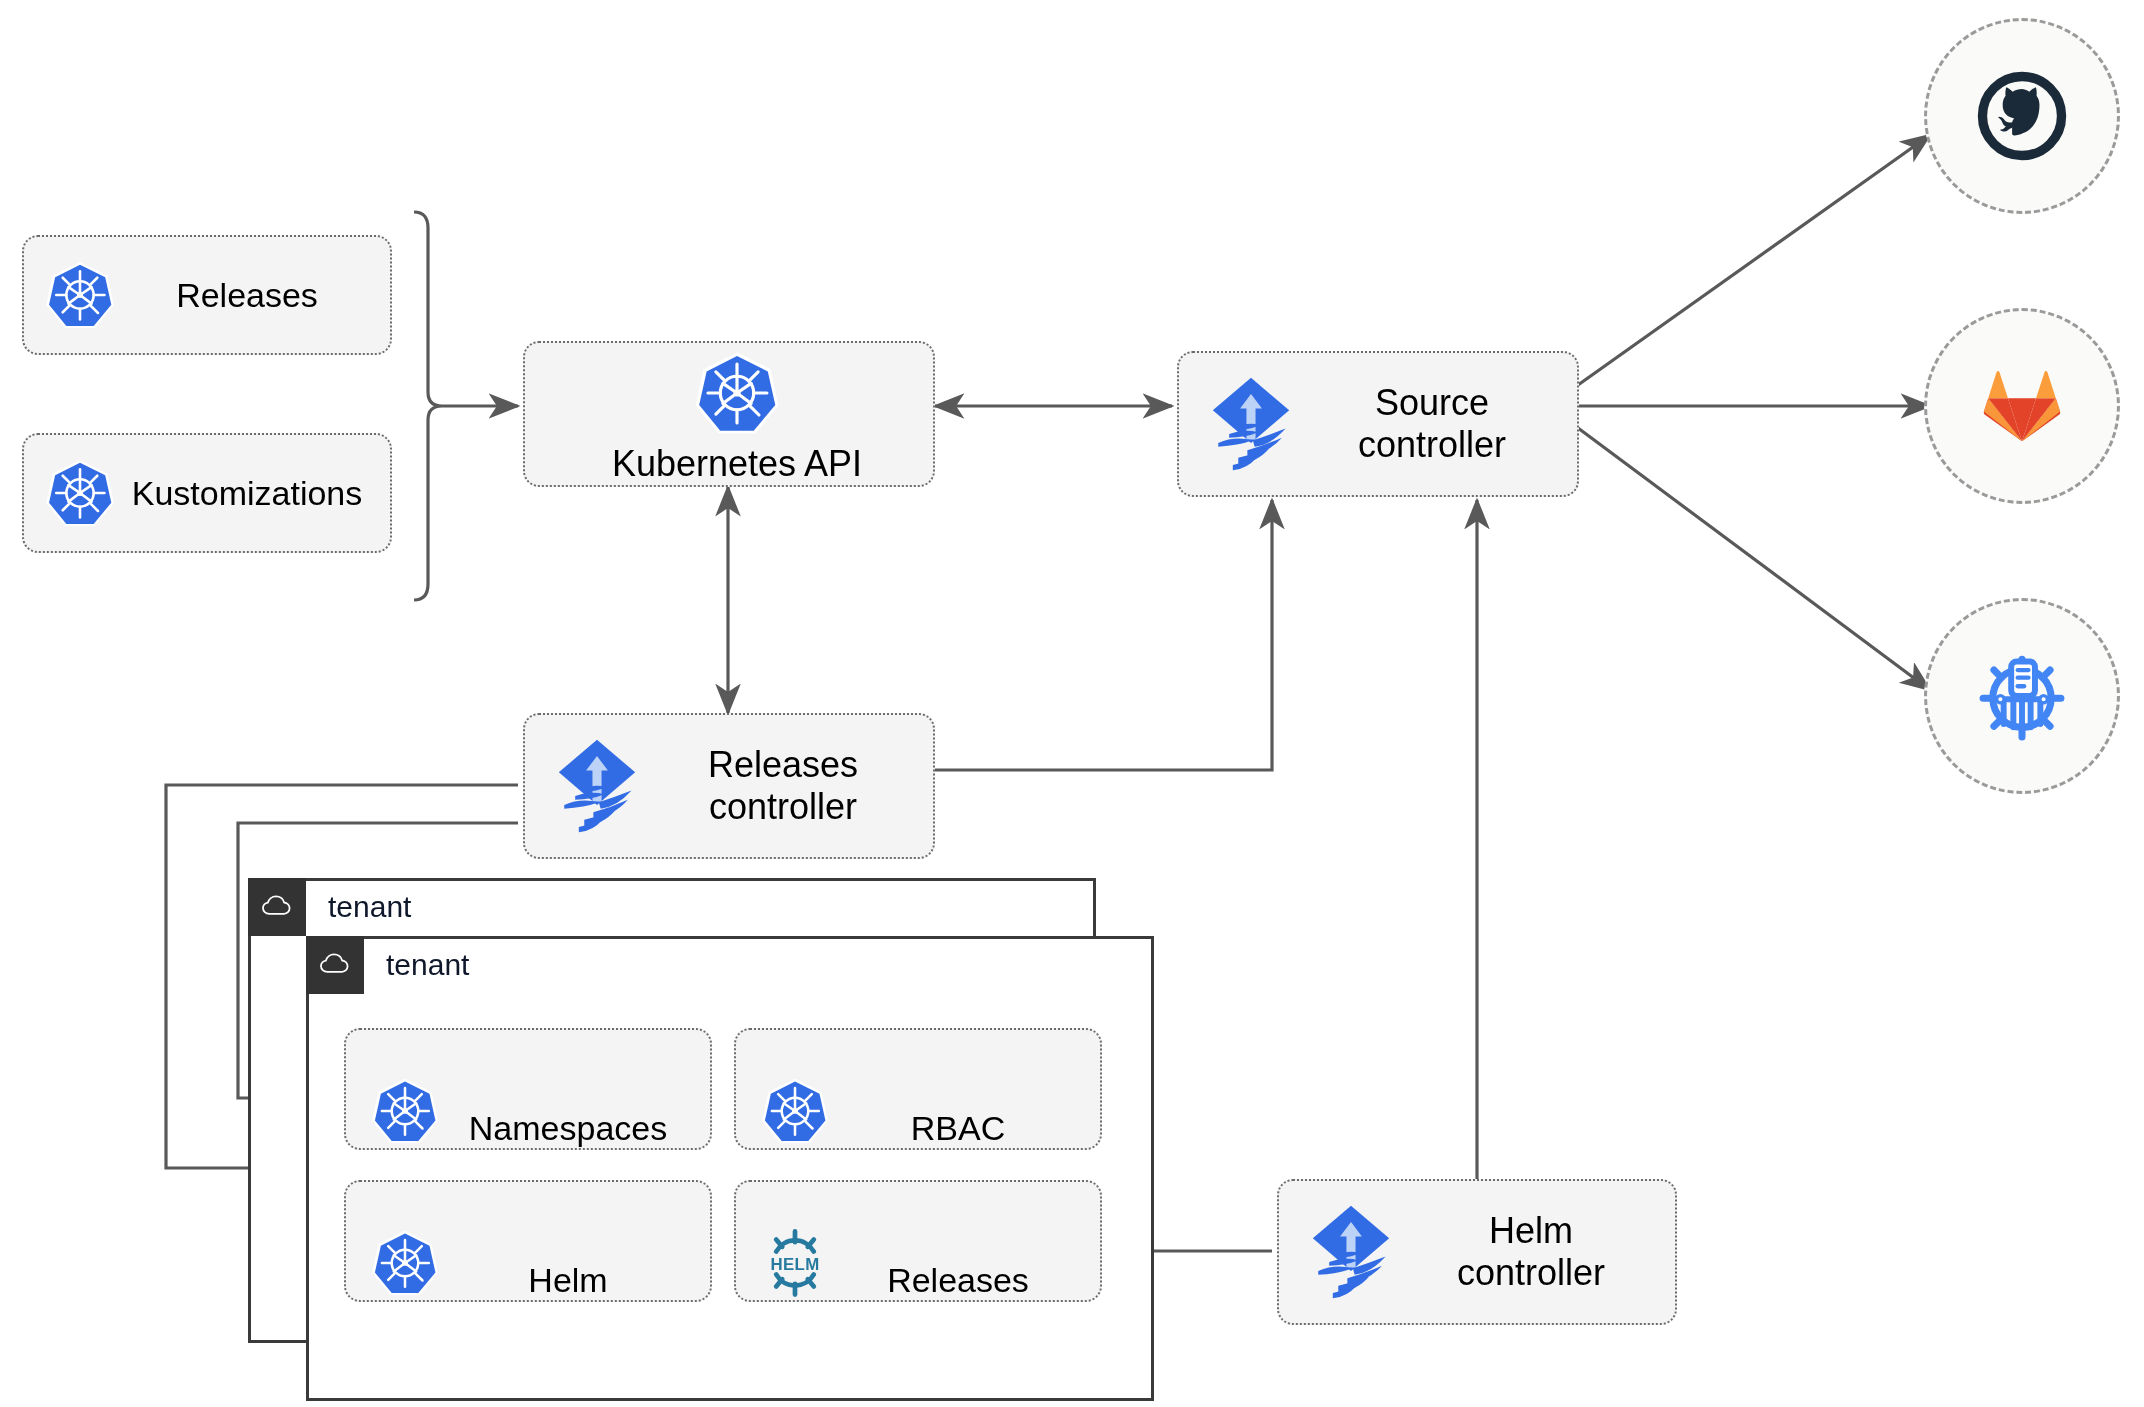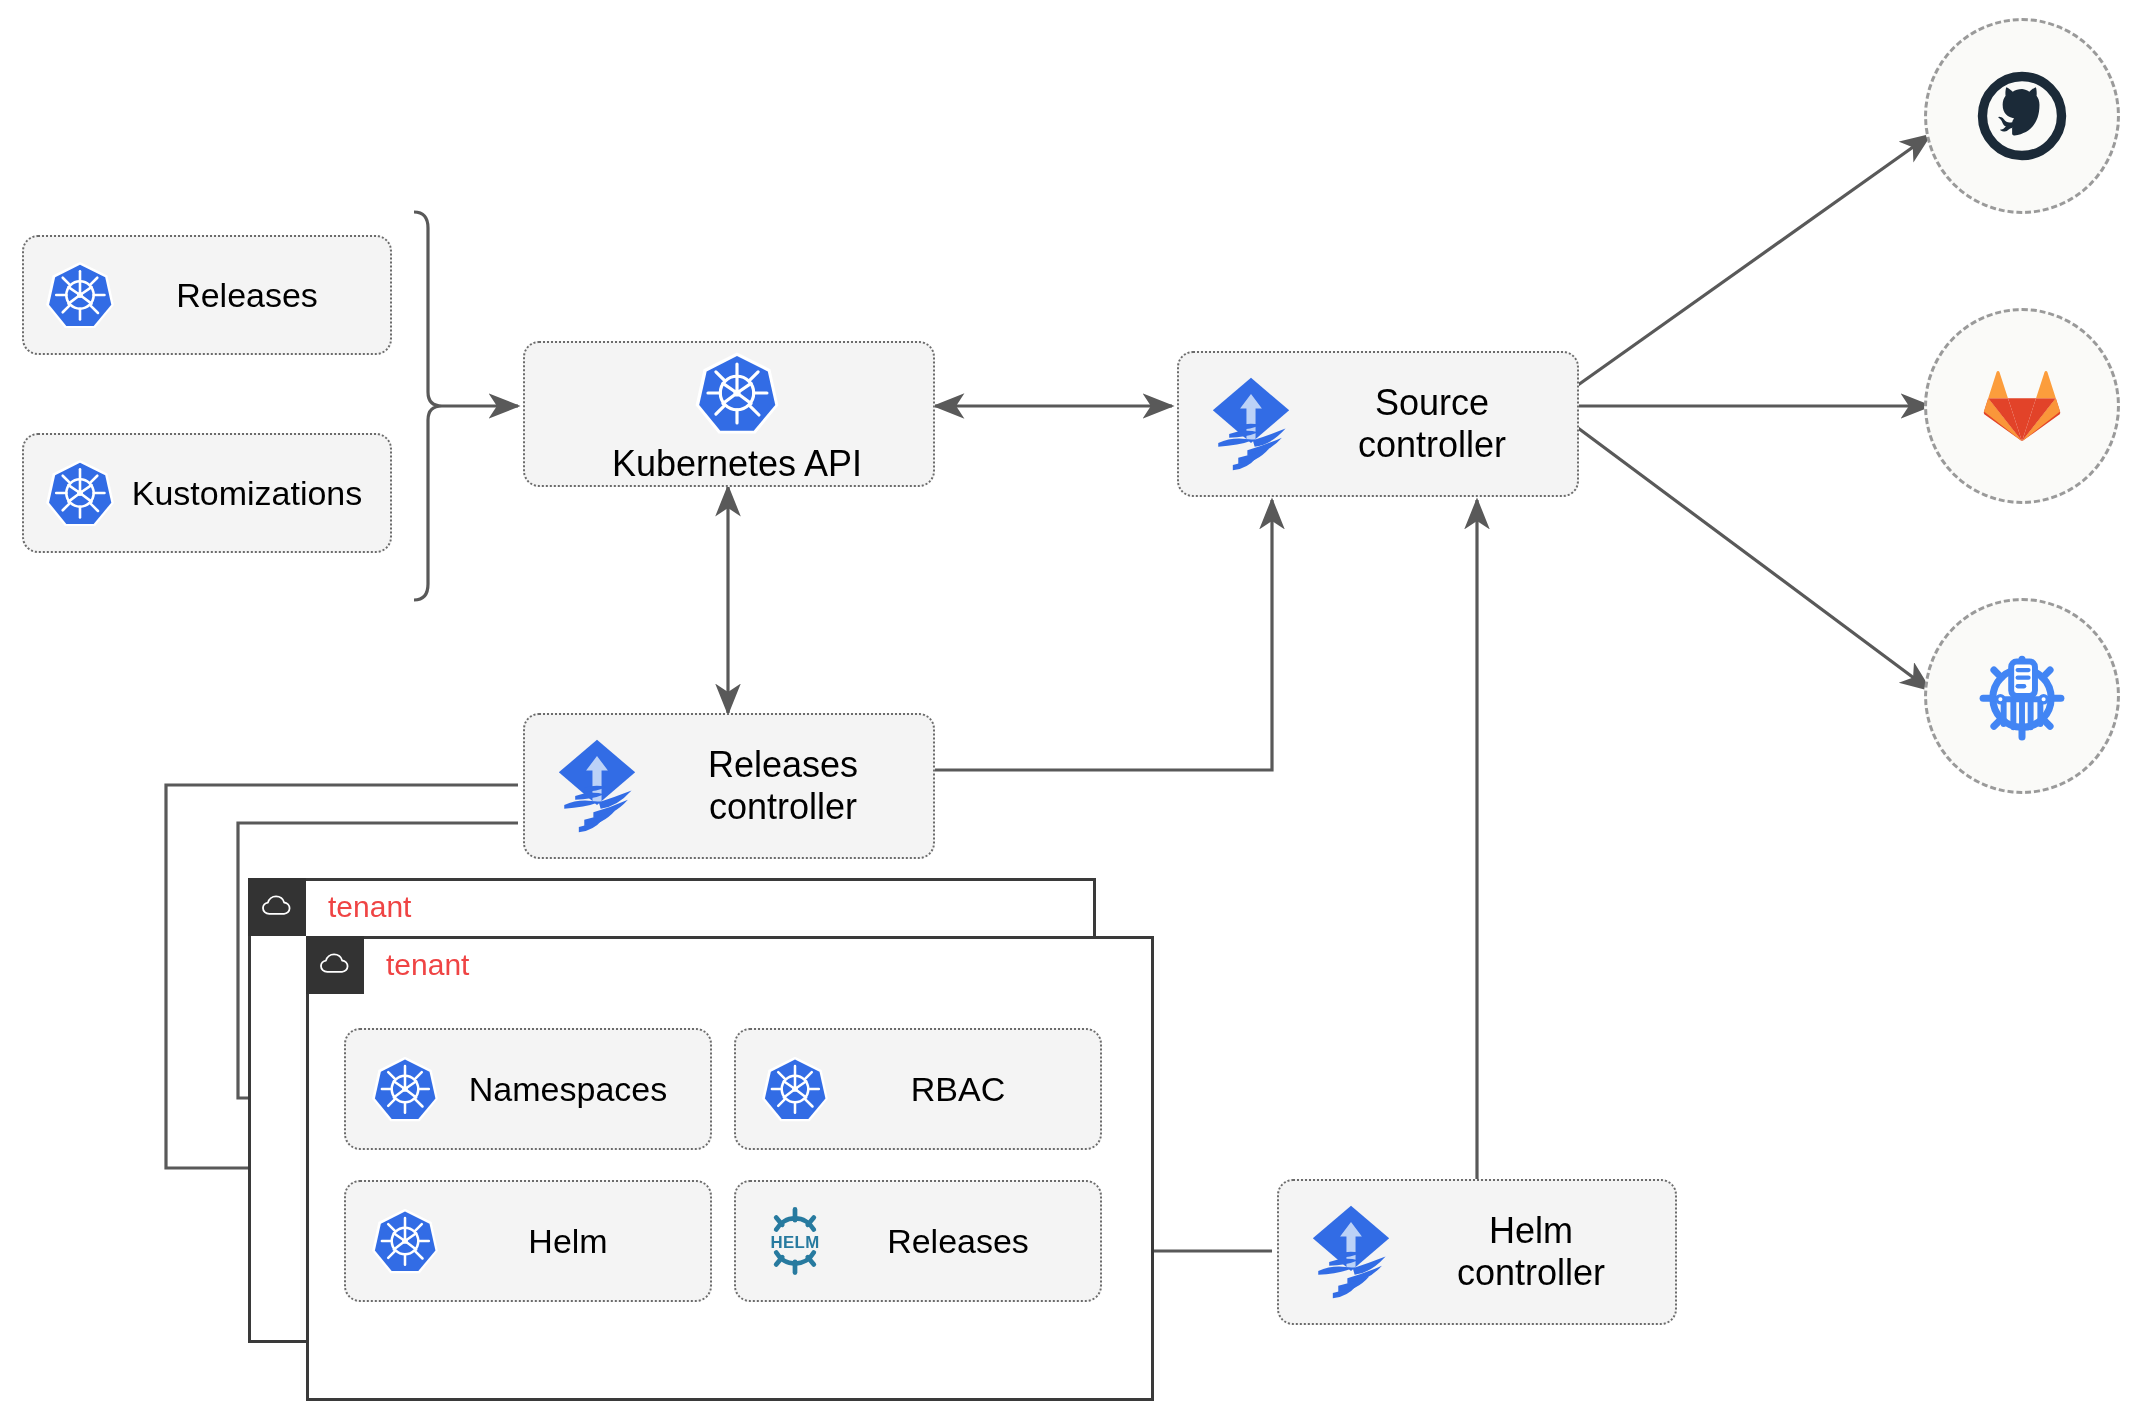--- a/index.html
+++ b/index.html
@@ -55,21 +55,21 @@
   .chip { padding: 0 14px 0 18px; }
   .chip .ico { width: 76px; height: 76px; }
   .chip .lbl { font-size: 34px; }
 
   
   .ctrl { padding: 0 10px 0 26px; }
   .ctrl .ico { width: 92px; height: 100px; }
   .ctrl .lbl { font-size: 36px; }
 
   
-  .tchip { padding: 0 16px 0 22px; }
+  .tchip { padding: 0 16px 0 22px; align-items: flex-end; }
   .tchip .ico { width: 74px; height: 74px; }
   .tchip .lbl { font-size: 34px; }
 
   
   .provider {
     position: absolute;
     box-sizing: border-box;
     border: 3px dashed #9a9a9a;
     border-radius: 50%;
     background: #fafaf8;
@@ -99,21 +99,21 @@
     width: 58px;
     height: 58px;
     background: #333333;
     display: flex;
     align-items: center;
     justify-content: center;
     flex: 0 0 auto;
   }
   .tenant-title {
     font-size: 30px;
-    color: #ef4444;
+    color: #0f172a;
     padding-left: 22px;
     white-space: nowrap;
   }
   .tenant-inner { z-index: 5; }
 </style>
 </head>
 <body>
 
 <div id="canvas">
 

